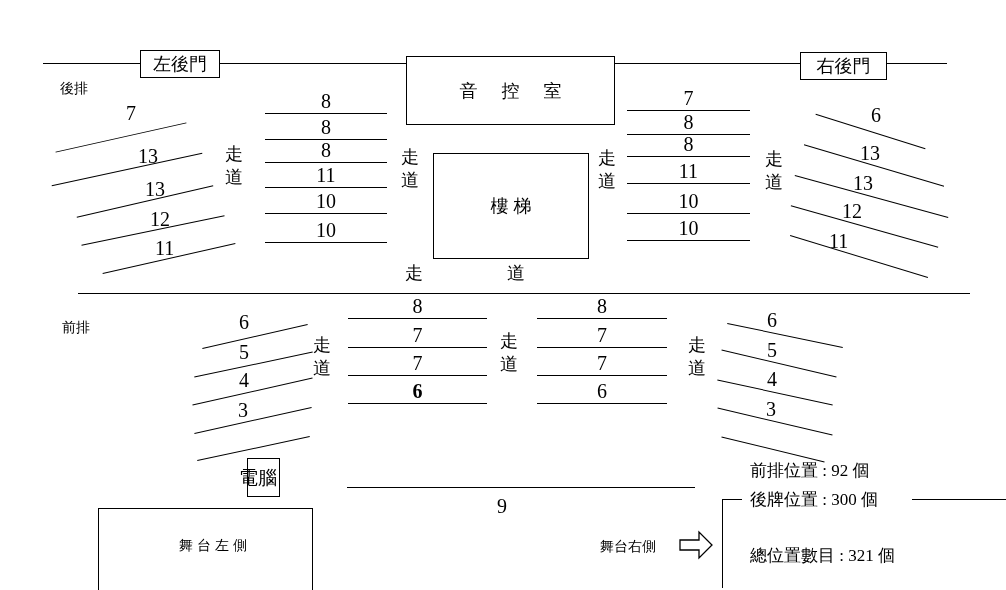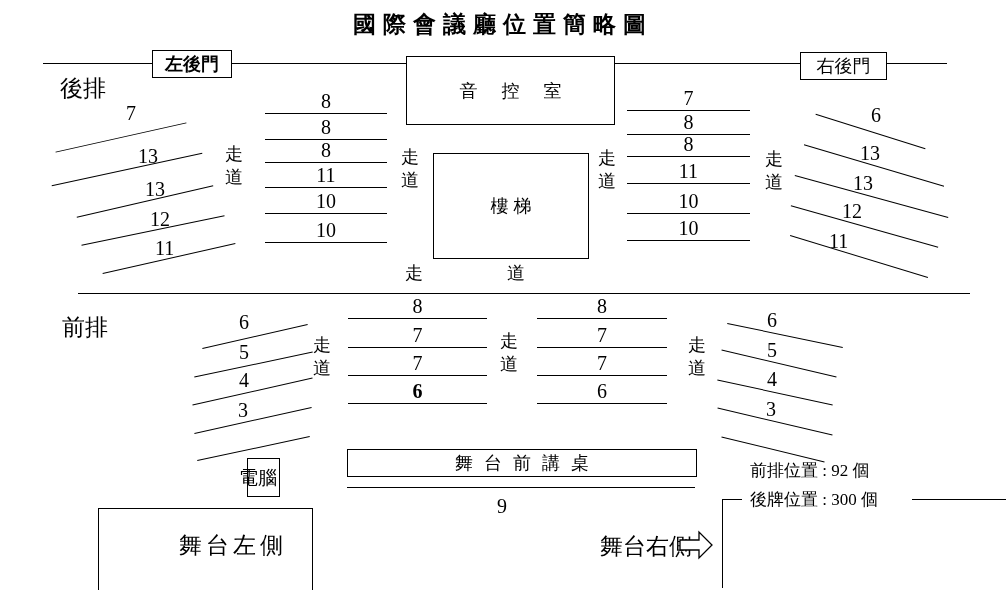--- a/index.html
+++ b/index.html
@@ -4,41 +4,40 @@
 <style>
   html,body{margin:0;padding:0;background:#fff;}
   .canvas{position:relative;width:1006px;height:590px;background:#ffffff;overflow:hidden;
           font-family:"Liberation Serif","DejaVu Serif",serif;color:#000;}
   .abs{position:absolute;}
   .hl{position:absolute;height:1px;background:#000;}
   .vl{position:absolute;width:1px;background:#000;}
   .dline{position:absolute;height:1px;background:#000;}
   .bx{position:absolute;border:1px solid #000;background:#fff;display:flex;align-items:center;justify-content:center;font-size:18px;}
   .title{position:absolute;left:0;right:0;top:9px;text-align:center;font-size:23px;font-weight:bold;letter-spacing:7px;}
-  .lbl{position:absolute;font-size:23px;line-height:20px;white-space:nowrap;}
+  .lbl{position:absolute;font-size:14px;line-height:20px;white-space:nowrap;}
   .num{position:absolute;font-size:20px;line-height:20px;white-space:nowrap;}
   .crow{position:absolute;border-bottom:1px solid #000;text-align:center;font-size:20px;line-height:24px;height:24px;}
   .av{position:absolute;width:26px;display:flex;flex-direction:column;align-items:center;font-size:18px;line-height:23px;}
   .ah{position:absolute;display:flex;justify-content:space-between;font-size:18px;}
   .b{font-weight:bold;}
   .ls-wide{letter-spacing:24px;margin-right:-24px;}
   .ls-mid{letter-spacing:11px;margin-right:-11px;}
   .ls-sm{letter-spacing:5px;margin-right:-5px;}
   .ls-xs{letter-spacing:4px;margin-right:-4px;}
   .stat{position:absolute;left:750px;font-size:17px;line-height:19px;white-space:nowrap;}
 </style>
 </head>
 <body>
 
 <div class="canvas">
 
-  <div class="title">國際會議廳位置簡略圖</div>
 
   <div class="hl" style="left:43px;top:63px;width:904px;"></div>
-  <div class="bx" style="left:152px;top:50px;width:78px;height:26px;font-weight:bold;">
+  <div class="bx" style="left:140px;top:50px;width:78px;height:26px;">
     <span>左後門</span>
   </div>
   <div class="bx" style="left:800px;top:52px;width:85px;height:26px;">
     <span>右後門</span>
   </div>
 
   <div class="lbl" style="left:60px;top:79px;">後排</div>
   <div class="lbl" style="left:62px;top:318px;">前排</div>
 
   <div class="bx" style="left:406px;top:56px;width:207px;height:67px;">
@@ -144,40 +143,38 @@
   <span class="num" style="left:767px;top:310px;">6</span>
   <div class="dline" style="left:726px;top:335px;width:118px;transform:rotate(11.8deg);"></div>
   <span class="num" style="left:767px;top:340px;">5</span>
   <div class="dline" style="left:720px;top:363px;width:118px;transform:rotate(13.2deg);"></div>
   <span class="num" style="left:767px;top:369px;">4</span>
   <div class="dline" style="left:716px;top:392px;width:118px;transform:rotate(12.3deg);"></div>
   <span class="num" style="left:766px;top:399px;">3</span>
   <div class="dline" style="left:716px;top:421px;width:118px;transform:rotate(13.2deg);"></div>
   <div class="dline" style="left:720px;top:449px;width:106px;transform:rotate(13.7deg);"></div>
 
-  <div class="bx" style="left:347px;top:449px;width:348px;height:26px;">
-    <span class="ls-mid">舞台前講桌</span>
-  </div>
   <div class="hl" style="left:347px;top:487px;width:348px;"></div>
   <span class="num" style="left:497px;top:496px;">9</span>
 
   <div class="abs" style="left:247px;top:458px;width:31px;height:37px;border:1px solid #000;"></div>
   <span class="num" style="left:239px;top:468px;font-size:19px;">電腦</span>
 
   <div class="hl" style="left:98px;top:508px;width:214px;"></div>
   <div class="vl" style="left:98px;top:508px;height:82px;"></div>
   <div class="vl" style="left:312px;top:508px;height:82px;"></div>
   <div class="lbl" style="left:179px;top:536px;">
     <span class="ls-xs">舞台左側</span>
   </div>
 
   <div class="lbl" style="left:600px;top:537px;">舞台右側</div>
   <svg class="abs" style="left:678px;top:528px;" width="36" height="34" viewBox="0 0 36 34">
     <polygon points="2,12 21,12 21,4 34,17 21,30 21,22 2,22" fill="#fff" stroke="#000" stroke-width="1.3"></polygon>
   </svg>
 
   <div class="stat" style="top:461px;">前排位置 : 92 個</div>
   <div class="stat" style="top:490px;">後牌位置 : 300 個</div>
+  <div class="stat" style="top:546px;">總位置數目 : 321 個</div>
   <div class="hl" style="left:722px;top:499px;width:20px;"></div>
   <div class="vl" style="left:722px;top:499px;height:89px;"></div>
   <div class="hl" style="left:912px;top:499px;width:94px;"></div>
 
 </div>
 
 </body></html>

